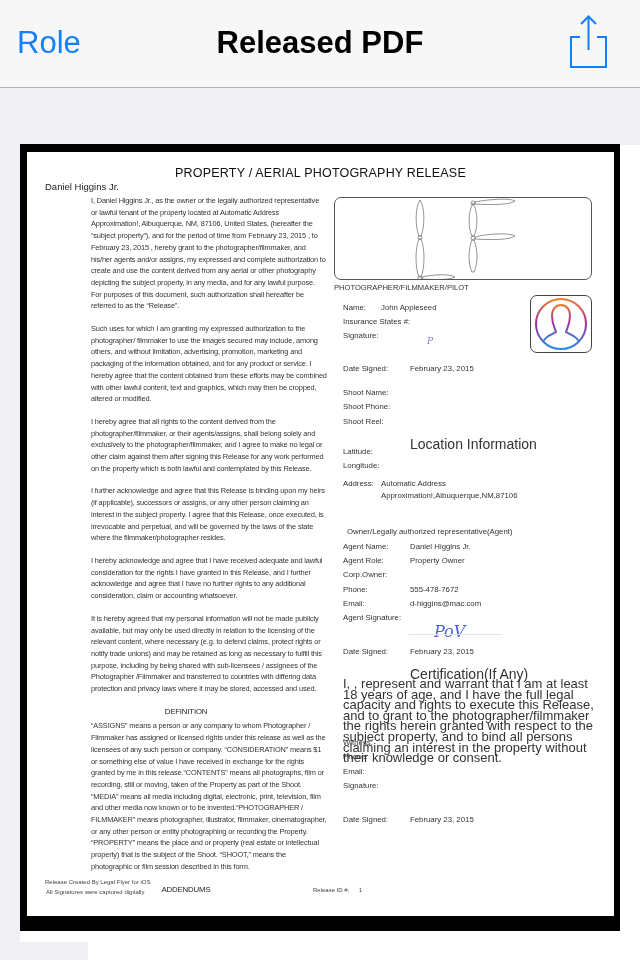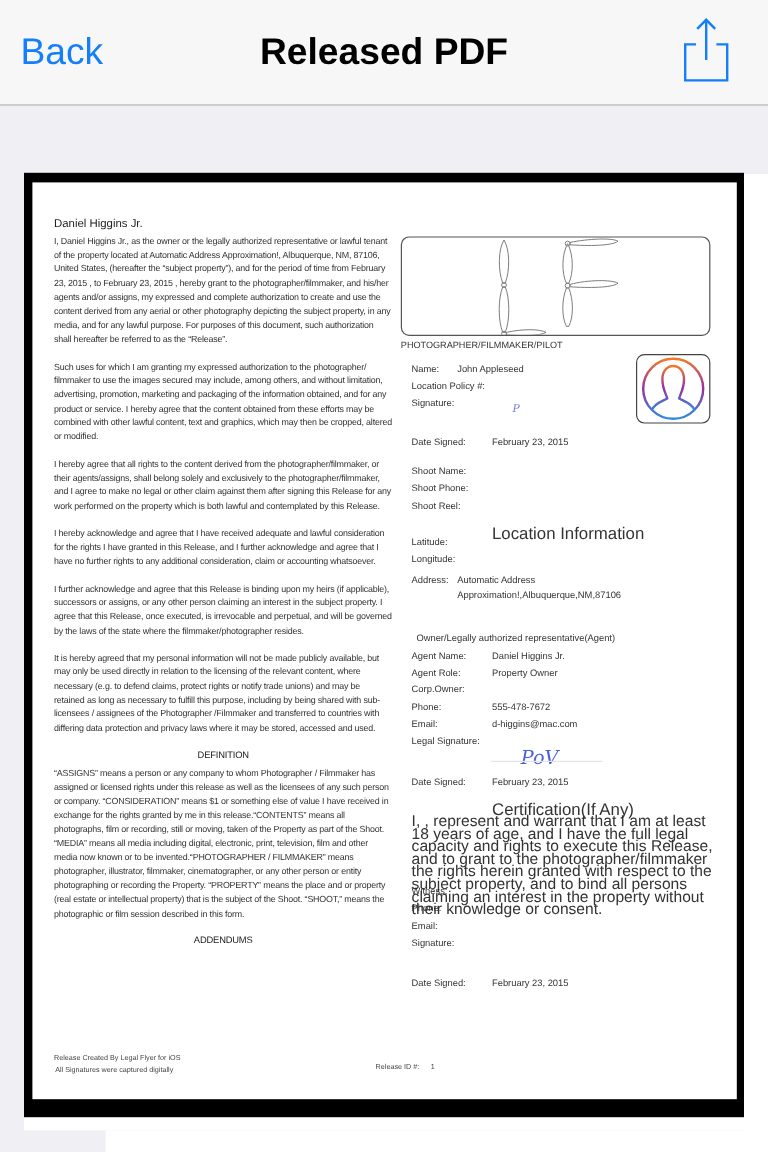--- a/index.html
+++ b/index.html
@@ -16,68 +16,69 @@
   .bottom-white { position: absolute; left: 88px; top: 942px; width: 552px; height: 18px; background: #ffffff; }
   .bottom-white2 { position: absolute; left: 20px; top: 931px; width: 620px; height: 11px; background: #ffffff; }
 
   .pdf-frame { position: absolute; left: 20px; top: 144px; width: 600px; height: 787px; background: #000; }
   .pdf-page { position: absolute; left: 27px; top: 152px; width: 587px; height: 764px; background: #fff; color: #222; }
 
   .doc-title { position: absolute; left: 0; width: 587px; top: 14px; text-align: center; font-size: 12.5px; color: #111; letter-spacing: 0.2px; }
   .owner-name { position: absolute; left: 18px; top: 29px; font-size: 9.5px; color: #222; }
 
   .left-col { position: absolute; left: 18px; top: 43px; width: 282px; font-family: "Liberation Sans", sans-serif; font-size: 7.4px; line-height: 11.7px; color: #333; letter-spacing: -0.15px; }
-  .left-col p { margin-bottom: 11px; }
+  .left-col p { margin-bottom: 11px; margin-left: 46px; }
   .sec-head { text-align: center; font-size: 7.8px; color: #222; margin: 0 0 3px 0; }
 
   .logo-box { position: absolute; left: 307px; top: 45px; width: 258px; height: 83px; border: 1px solid #555; border-radius: 7px; overflow: hidden; }
   .role-caption { position: absolute; left: 307px; top: 131px; width: 230px; text-align: left; font-size: 7.6px; color: #333; }
 
   .avatar-box { position: absolute; left: 503px; top: 143px; width: 62px; height: 58px; border: 1px solid #444; border-radius: 7px; }
   .row { position: absolute; left: 316px; font-size: 7.8px; color: #333; white-space: nowrap; }
   .row .lbl { display: inline-block; text-align: center; }
   .row .val { position: absolute; left: 67px; top: 0; }
   .center-head { position: absolute; left: 383px; font-size: 14px; color: #333; }
   .cert-text { position: absolute; left: 316px; top: 527px; width: 258px; font-size: 13px; line-height: 10.6px; color: #333; }
   .sig-line { position: absolute; left: 382px; top: 482px; width: 93px; height: 1px; background: #e4e4e4; }
 
   .footer-left { position: absolute; left: 18px; top: 726px; font-size: 6px; line-height: 9.5px; color: #444; }
   .footer-right { position: absolute; left: 286px; top: 735px; font-size: 6px; color: #444; }
 </style>
 </head>
 <body>
 
 <div class="navbar">
-  <div class="nav-back">Back</div>
+  <div class="nav-back">Role</div>
   <div class="nav-title">Released PDF</div>
   <div class="nav-share">
     <svg width="46" height="56" viewBox="0 0 46 56">
       <path d="M15 23 H6 V53 H41 V23 H32" fill="none" stroke="#157efb" stroke-width="2"></path>
       <line x1="23.5" y1="3" x2="23.5" y2="36" stroke="#157efb" stroke-width="2"></line>
       <path d="M16 10 L23.5 2.5 L31 10" fill="none" stroke="#157efb" stroke-width="2"></path>
     </svg>
   </div>
 </div>
 
 <div class="content"></div>
 <div class="right-white"></div>
 <div class="bottom-white2"></div>
 <div class="bottom-white"></div>
 
 <div class="pdf-frame"></div>
 
 <div class="pdf-page">
+  <div class="doc-title">PROPERTY / AERIAL PHOTOGRAPHY RELEASE</div>
   <div class="owner-name">Daniel Higgins Jr.</div>
 
   <div class="left-col">
     <p>I, Daniel Higgins Jr., as the owner or the legally authorized representative or lawful tenant of the property located at Automatic Address Approximation!, Albuquerque, NM, 87106, United States, (hereafter the “subject property”), and for the period of time from February 23, 2015 , to February 23, 2015 , hereby grant to the photographer/filmmaker, and his/her agents and/or assigns, my expressed and complete authorization to create and use the content derived from any aerial or other photography depicting the subject property, in any media, and for any lawful purpose. For purposes of this document, such authorization shall hereafter be referred to as the “Release”.</p>
     <p>Such uses for which I am granting my expressed authorization to the photographer/ filmmaker to use the images secured may include, among others, and without limitation, advertising, promotion, marketing and packaging of the information obtained, and for any product or service. I hereby agree that the content obtained from these efforts may be combined with other lawful content, text and graphics, which may then be cropped, altered or modified.</p>
     <p>I hereby agree that all rights to the content derived from the photographer/filmmaker, or their agents/assigns, shall belong solely and exclusively to the photographer/filmmaker, and I agree to make no legal or other claim against them after signing this Release for any work performed on the property which is both lawful and contemplated by this Release.</p>
+    <p>I further acknowledge and agree that this Release is binding upon my heirs (if applicable), successors or assigns, or any other person claiming an interest in the subject property. I agree that this Release, once executed, is irrevocable and perpetual, and will be governed by the laws of the state where the filmmaker/photographer resides.</p>
     <p>I hereby acknowledge and agree that I have received adequate and lawful consideration for the rights I have granted in this Release, and I further acknowledge and agree that I have no further rights to any additional consideration, claim or accounting whatsoever.</p>
-    <p>I further acknowledge and agree that this Release is binding upon my heirs (if applicable), successors or assigns, or any other person claiming an interest in the subject property. I agree that this Release, once executed, is irrevocable and perpetual, and will be governed by the laws of the state where the filmmaker/photographer resides.</p>
     <p>It is hereby agreed that my personal information will not be made publicly available, but may only be used directly in relation to the licensing of the relevant content, where necessary (e.g. to defend claims, protect rights or notify trade unions) and may be retained as long as necessary to fulfill this purpose, including by being shared with sub-licensees / assignees of the Photographer /Filmmaker and transferred to countries with differing data protection and privacy laws where it may be stored, accessed and used.</p>
     <div class="sec-head">DEFINITION</div>
     <p>“ASSIGNS” means a person or any company to whom Photographer / Filmmaker has assigned or licensed rights under this release as well as the licensees of any such person or company. “CONSIDERATION” means $1 or something else of value I have received in exchange for the rights granted by me in this release.“CONTENTS” means all photographs, film or recording, still or moving, taken of the Property as part of the Shoot. “MEDIA” means all media including digital, electronic, print, television, film and other media now known or to be invented.“PHOTOGRAPHER / FILMMAKER” means photographer, illustrator, filmmaker, cinematographer, or any other person or entity photographing or recording the Property. “PROPERTY” means the place and or property (real estate or intellectual property) that is the subject of the Shoot. “SHOOT,” means the photographic or film session described in this form.</p>
     <div class="sec-head">ADDENDUMS</div>
   </div>
 
   <div class="logo-box">
     <svg width="258" height="83" viewBox="0 0 258 83">
       <g fill="none" stroke="#777" stroke-width="0.8">
 
@@ -110,21 +111,21 @@
       <circle cx="30" cy="28" r="25" fill="none" stroke="url(#ag)" stroke-width="2"></circle>
       <path d="M12 46 C14 40 22 38 25 36 C24 32 21 28 21 20 C21 13 25 9 30 9 C35 9 39 13 39 20 C39 28 36 32 35 36 C38 38 46 40 48 46" fill="none" stroke="url(#ag)" stroke-width="2"></path>
     </svg>
   </div>
 
   <div class="row" style="top:151px">
     <span class="lbl">Name:</span>
     <span class="val" style="left:38px">John Appleseed</span>
   </div>
   <div class="row" style="top:165px">
-    <span class="lbl">Location Policy #:</span>
+    <span class="lbl">Insurance States #:</span>
   </div>
   <div class="row" style="top:179px">
     <span class="lbl">Signature:</span>
     <span class="val" style="left:84px;top:5px;color:#7a7ae0;font-family:'DejaVu Serif',serif;font-size:9px;font-style:italic">P</span>
   </div>
   <div class="row" style="top:212px">
     <span class="lbl">Date Signed:</span>
     <span class="val">February 23, 2015</span>
   </div>
 
@@ -167,21 +168,21 @@
   </div>
   <div class="row" style="top:433px">
     <span class="lbl">Phone:</span>
     <span class="val">555-478-7672</span>
   </div>
   <div class="row" style="top:447px">
     <span class="lbl">Email:</span>
     <span class="val">d-higgins@mac.com</span>
   </div>
   <div class="row" style="top:461px">
-    <span class="lbl">Legal Signature:</span>
+    <span class="lbl">Agent Signature:</span>
     <span class="val" style="left:91px;top:9px;color:#4a5fd8;font-family:'DejaVu Serif',serif;font-size:16px;font-style:italic">PoV</span>
   </div>
   <div class="sig-line"></div>
   <div class="row" style="top:495px">
     <span class="lbl">Date Signed:</span>
     <span class="val">February 23, 2015</span>
   </div>
 
   <div class="center-head" style="top:514px">Certification(If Any)</div>
   <div class="cert-text">I, , represent and warrant that I am at least 18 years of age, and I have the full legal capacity and rights to execute this Release, and to grant to the photographer/filmmaker the rights herein granted with respect to the subject property, and to bind all persons claiming an interest in the property without their knowledge or consent.</div>

